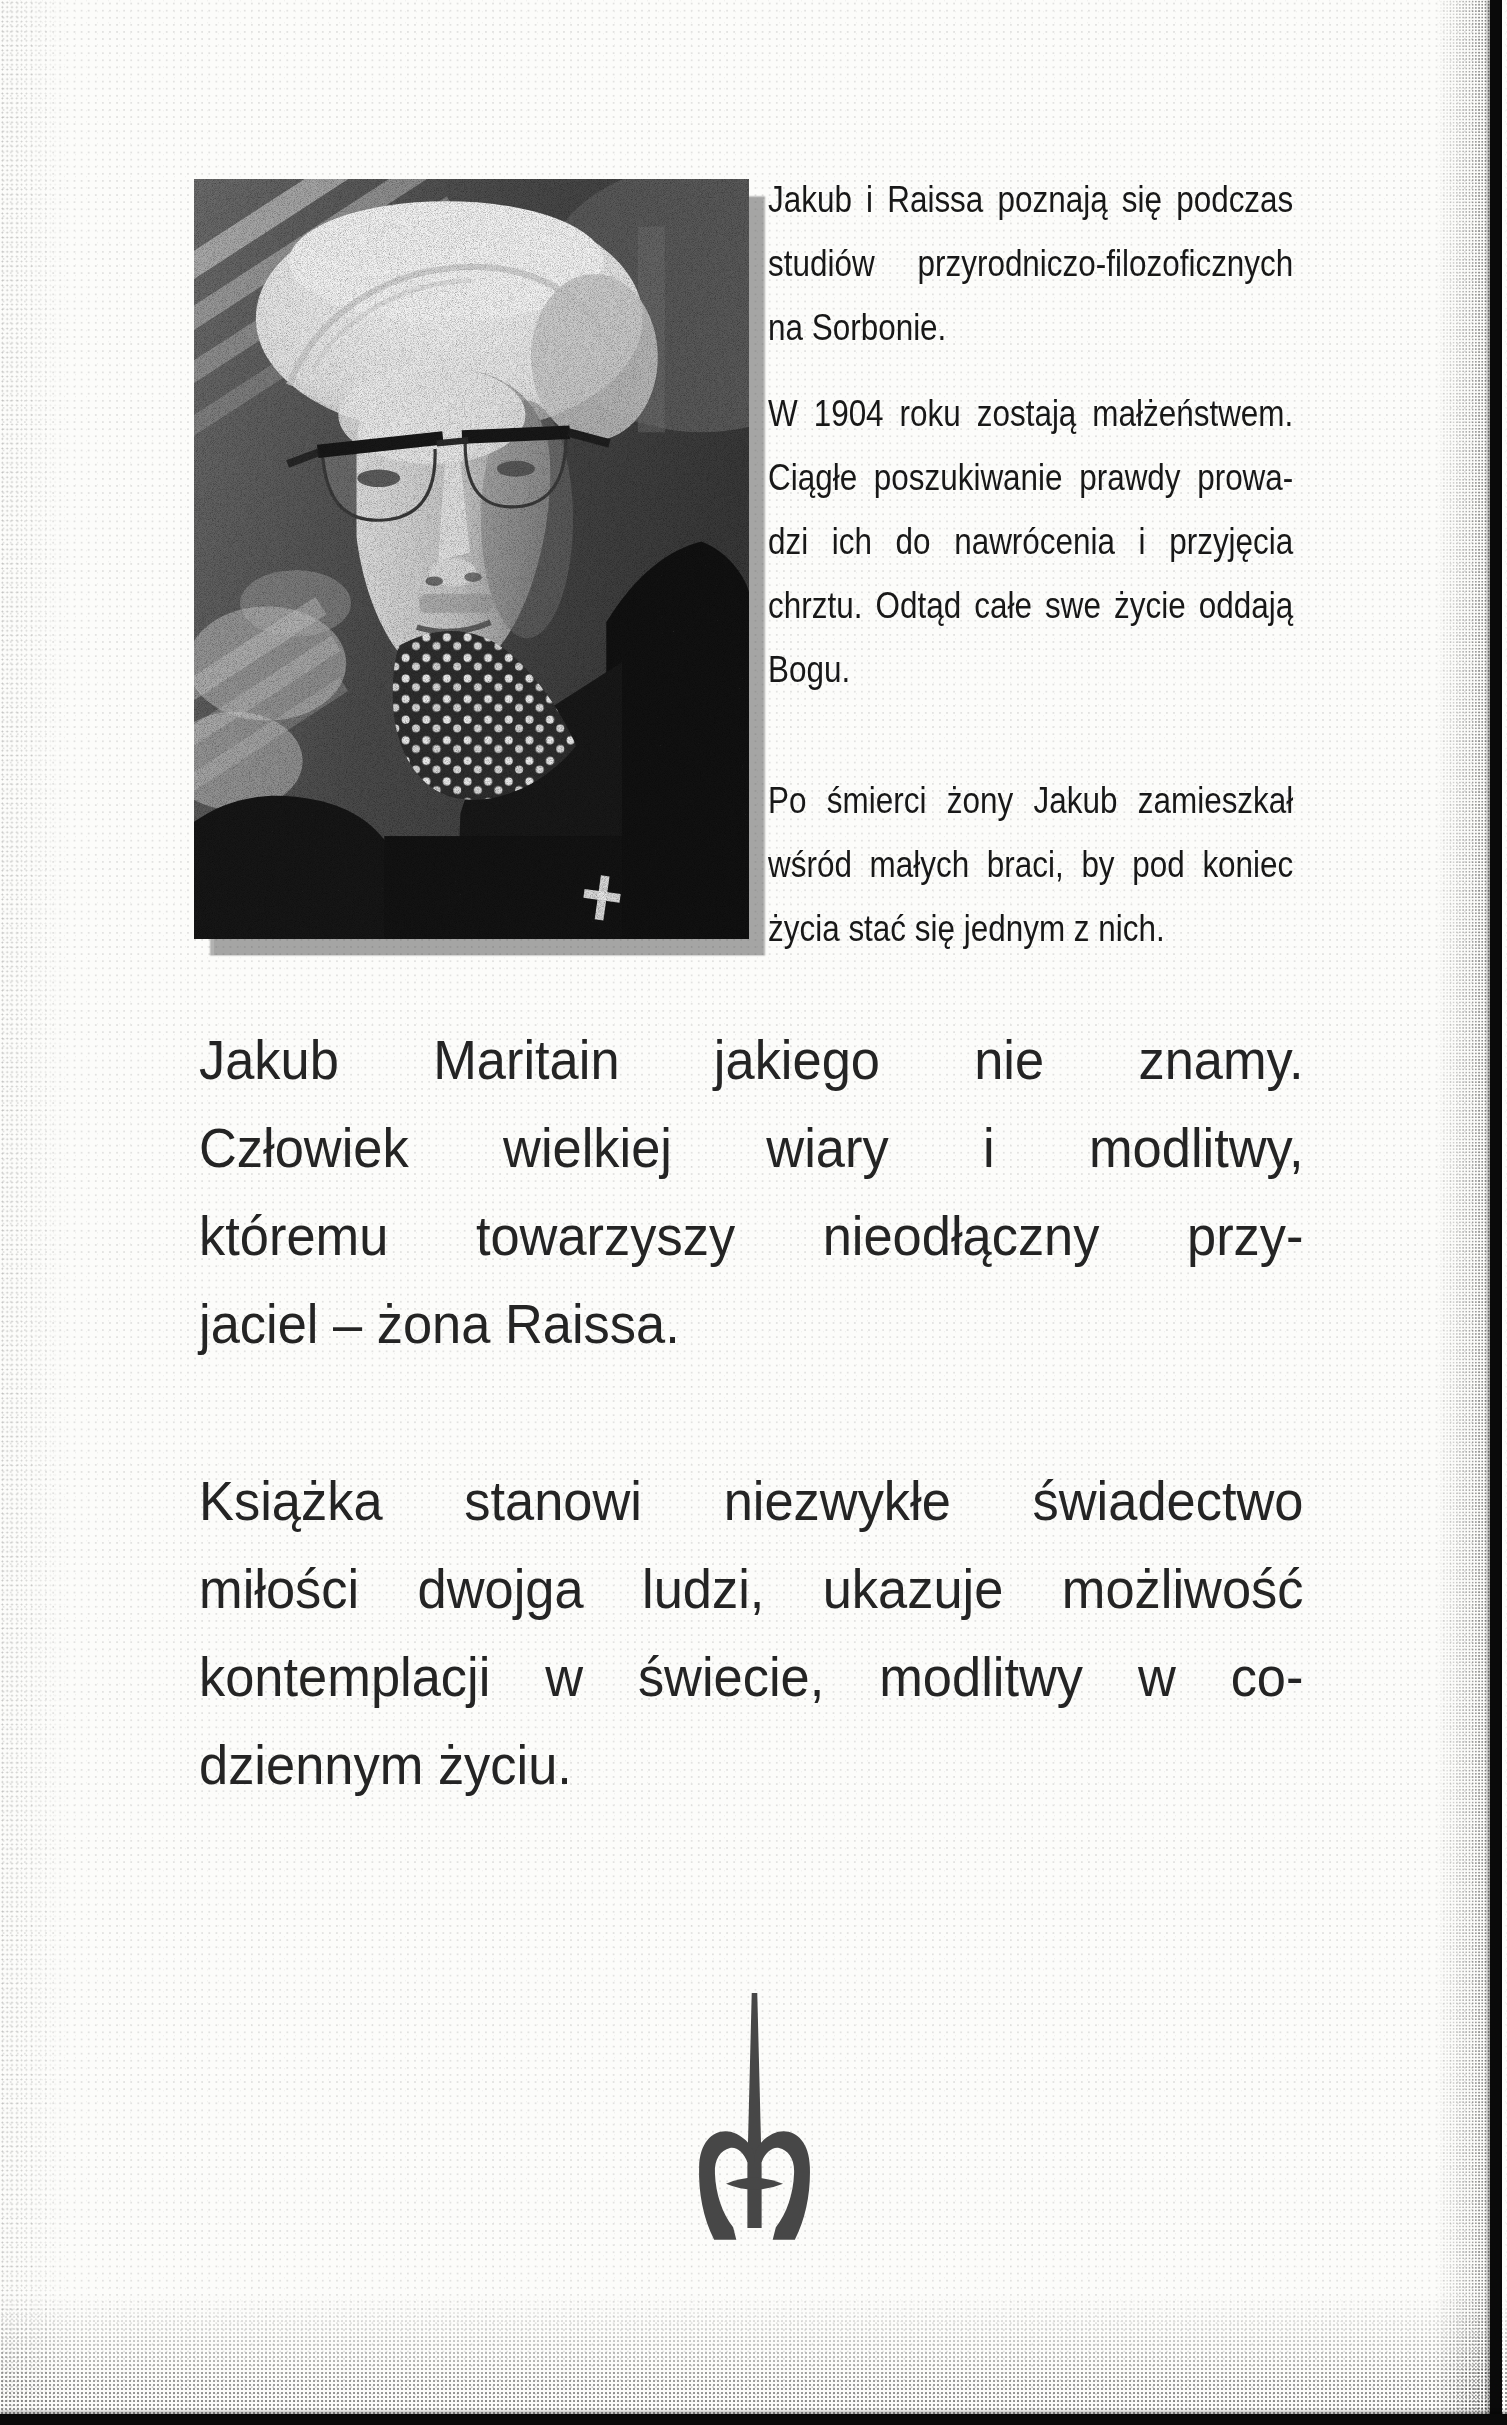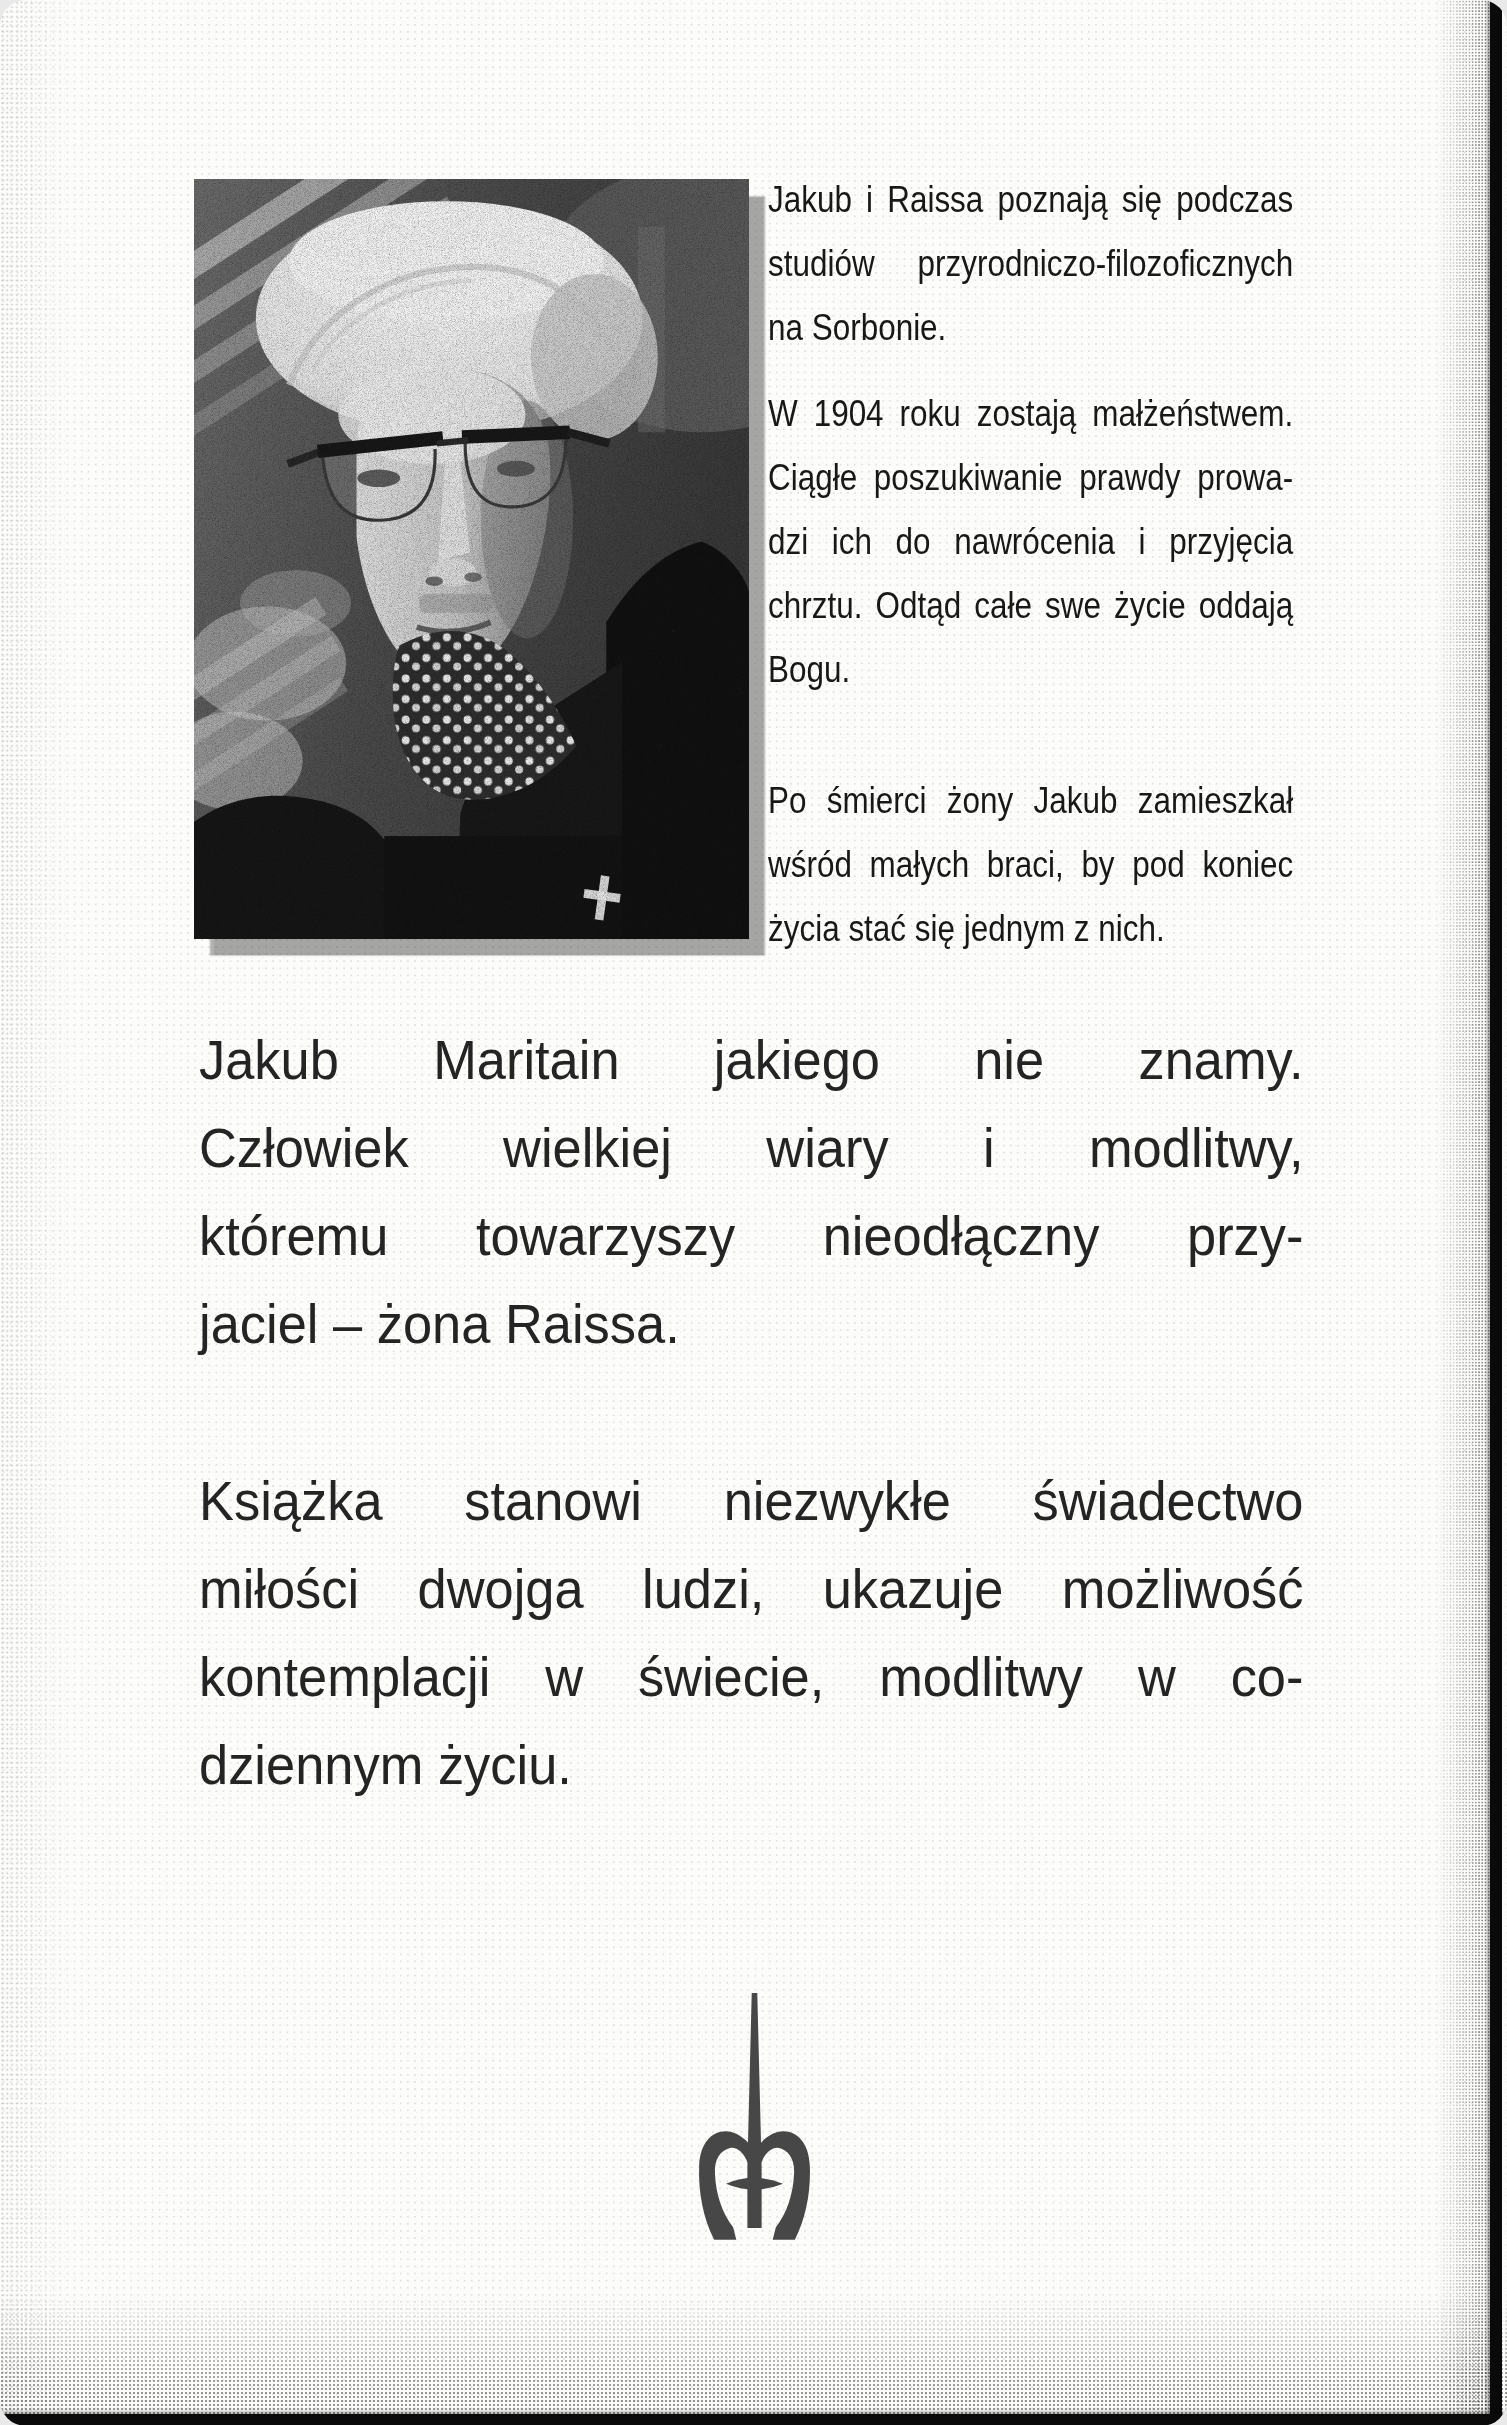--- a/index.html
+++ b/index.html
@@ -6,21 +6,20 @@
   #page{
     position:relative; width:1507px; height:2426px; overflow:hidden;
     background-color:#fcfcfa;
     background-image:
       radial-gradient(rgba(0,0,0,.10) 0.8px, transparent 1px),
       radial-gradient(rgba(0,0,0,.06) 0.8px, transparent 1px);
     background-size:7.1px 7.1px, 11px 11px;
     background-position:0 0, 4px 6.3px;
     font-family:"Liberation Sans", sans-serif;
     color:#1e1e1e;
-    border-radius:26px;
   }
   .noise{position:absolute; pointer-events:none;}
   .noise-right{
     top:0; right:16px; bottom:0; width:55px;
     background-image:radial-gradient(rgba(0,0,0,.45) 0.8px, transparent 1.1px);
     background-size:3.2px 3.2px;
     -webkit-mask-image:linear-gradient(to right, transparent, #000 85%);
     mask-image:linear-gradient(to right, transparent, #000 85%);
   }
   .noise-bottom{

